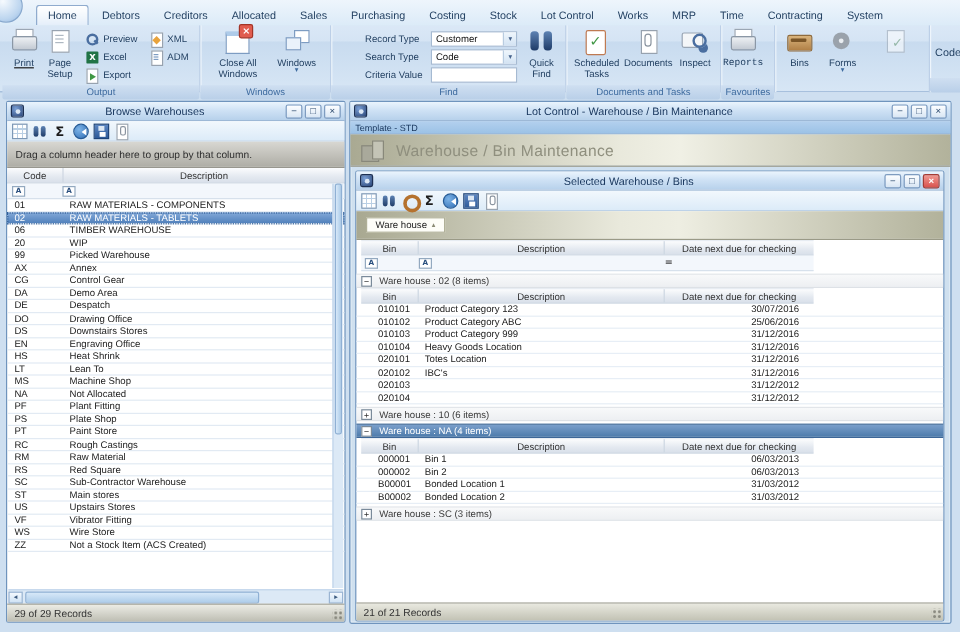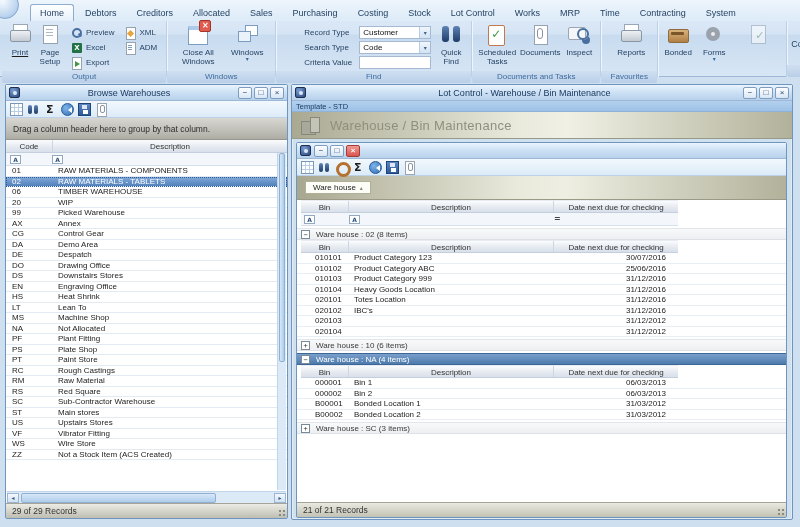--- a/index.html
+++ b/index.html
@@ -304,34 +304,34 @@
             </div>
           <div class="bigbtn" style="width:34px;">
             <span class="bicon i-inspect"></span>
             <span class="blabel">Inspect</span>
             </div>
         </div>
         <div class="rlabel">Documents and Tasks</div>
       </div>
 
       <div class="rgroup">
-        <div class="rcontent" style="padding-left:12px;padding-right:8px;">
+        <div class="rcontent" style="padding-left:0;padding-right:8px;font-family:Liberation Mono, monospace;">
           <div class="bigbtn" style="width:36px;">
             <span class="bicon i-print"></span>
             <span class="blabel">Reports</span>
             </div>
         </div>
         <div class="rlabel">Favourites</div>
       </div>
 
       <div class="rgroup">
         <div class="rcontent" style="gap:4px;">
           <div class="bigbtn" style="width:32px;">
             <span class="bicon i-inbox"></span>
-            <span class="blabel">Bonded</span>
+            <span class="blabel">Bins</span>
             </div>
           <div class="bigbtn" style="width:32px;">
             <span class="bicon i-gear"></span>
             <span class="blabel">Forms</span>
             <span class="drop">▾</span>
             </div>
           <div class="bigbtn" style="width:48px;gap:40px;">
             <span class="bicon i-auth"></span>
             <span class="blabel gray">Authorisation</span>
             <span class="drop" style="color:#9aa7b6;">▾</span>
@@ -518,20 +518,21 @@
     </div>
     <div class="tmplbar">Template - STD</div>
     <div class="banner">
       <span class="banner-icon"></span>
       <span class="banner-title">Warehouse / Bin Maintenance</span>
     </div>
 
     <div class="win" style="left:4px;top:57px;width:491px;height:376px;">
       <div class="titlebar">
         <span class="appicon"></span>
+        <span class="title">Selected Warehouse / Bins</span>
         <span class="wbtns">
           <span class="wbtn">−</span>
           <span class="wbtn">□</span>
           <span class="wbtn red">×</span>
         </span>
       </div>
       <div class="toolbar" id="bins-toolbar">
           <span class="ticon grid-export-icon"></span>
           <span class="ticon binoculars-icon"></span>
           <span class="ticon donut-icon"></span>

